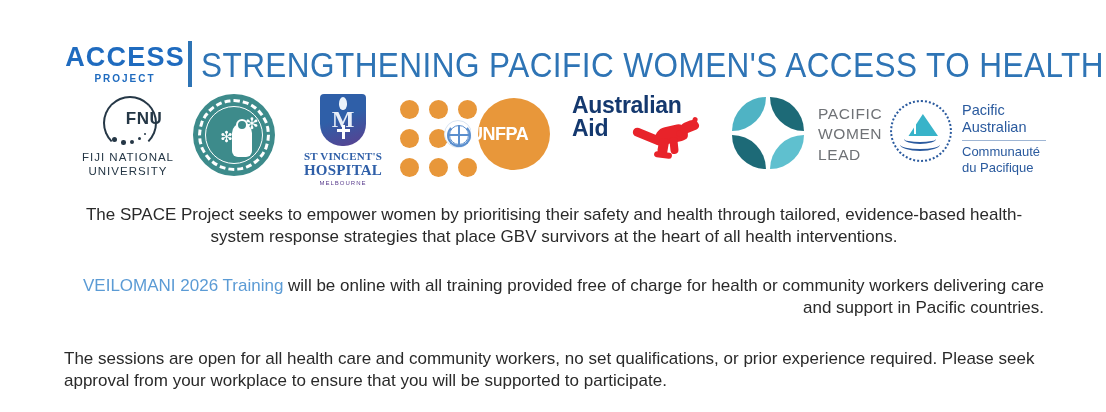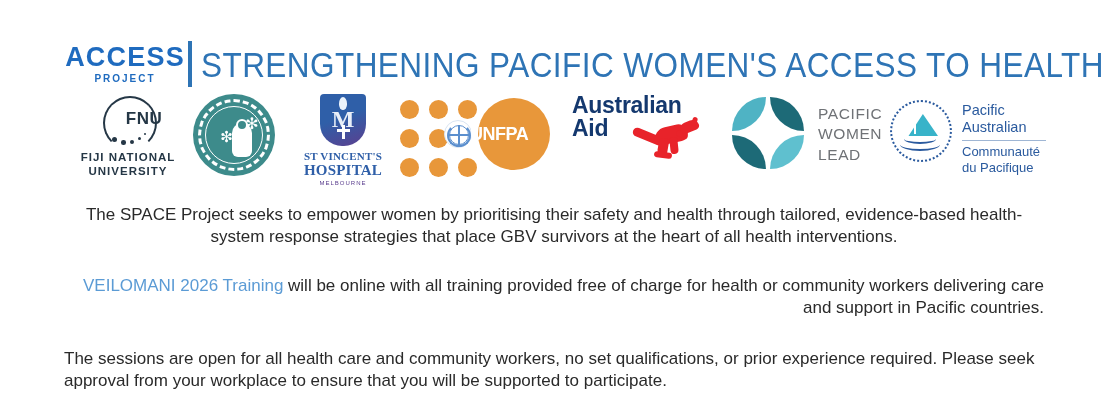--- a/index.html
+++ b/index.html
@@ -60,21 +60,21 @@
     font-size:17px;font-weight:bold;color:#253746;letter-spacing:0.5px;
     font-family:"Liberation Sans", sans-serif;
   }
   .fnu-dot{position:absolute;border-radius:50%;background:#253746;}
   .fnu-d1{width:5px;height:5px;left:17px;top:41px;}
   .fnu-d2{width:4.5px;height:4.5px;left:26px;top:44px;}
   .fnu-d3{width:4px;height:4px;left:35px;top:44px;}
   .fnu-d4{width:3px;height:3px;left:43px;top:41px;}
   .fnu-d5{width:2.2px;height:2.2px;left:49px;top:37px;}
   .fnu-name{
-    margin-top:4px;font-size:11.5px;font-weight:bold;color:#253746;
+    margin-top:4px;font-size:11.5px;font-weight:normal;color:#253746;
     letter-spacing:1.0px;line-height:1.25;
   }
 
   
   .psrh{left:186px;width:96px;}
   .psrh-outer{
     position:relative;width:82px;height:82px;margin:0 auto;border-radius:50%;
     background:#3d8b8b;
   }
   .psrh-ring{

